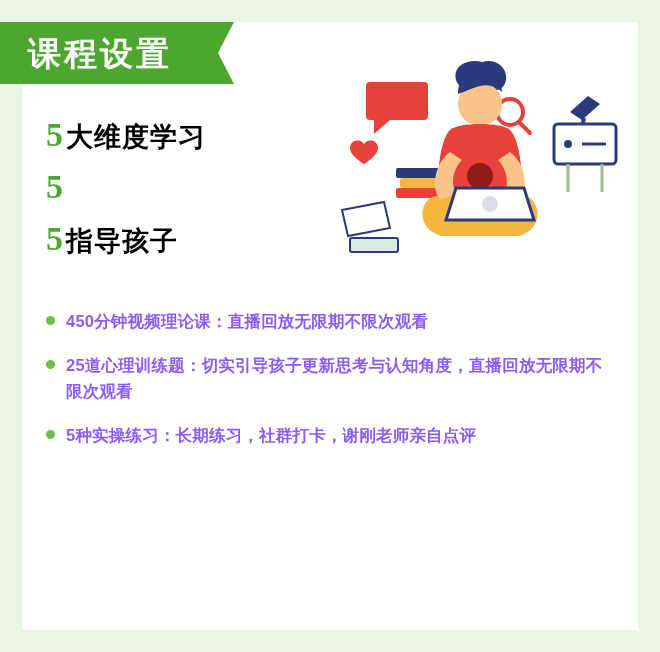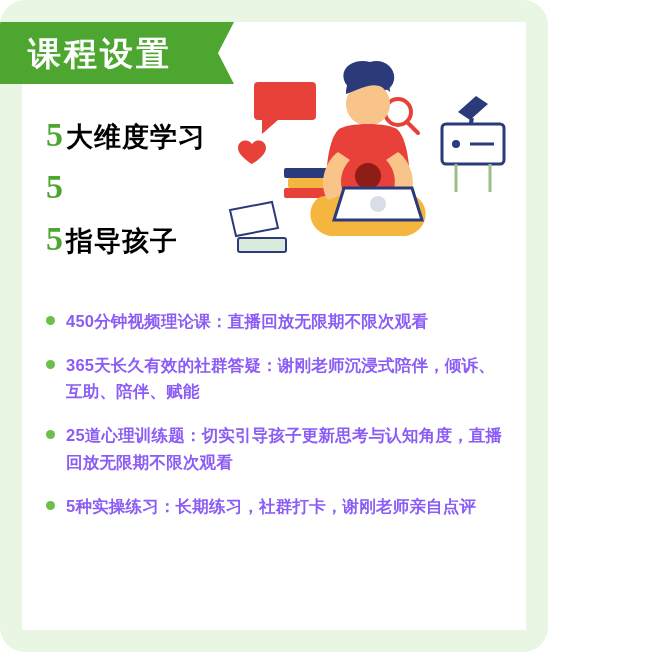--- a/index.html
+++ b/index.html
@@ -7,26 +7,25 @@
     padding: 0;
   }
   body {
     width: 660px;
     height: 652px;
     font-family: "Liberation Sans", sans-serif;
     background: #ffffff;
   }
   .poster {
     position: relative;
-    width: 548px;
+    width: 660px;
     height: 652px;
     background: #e9f6e3;
     box-sizing: border-box;
     overflow: hidden;
-    border-radius: 25px;
   }
   
   .inner-card {
     position: absolute;
     left: 22px;
     top: 22px;
     right: 22px;
     bottom: 22px;
     background: #ffffff;
     box-sizing: border-box;
@@ -222,24 +221,20 @@
     </div>
   </div>
 
   <div class="bullet-list">
     <div class="bullet-item">
       <span class="bullet-dot"></span>
       <span class="bullet-text">450分钟视频理论课：直播回放无限期不限次观看</span>
     </div>
     <div class="bullet-item">
       <span class="bullet-dot"></span>
-      <span class="bullet-text">365天长久有效的社群答疑：谢刚老师沉浸式陪伴，倾诉、互助、陪伴、赋能</span>
-    </div>
-    <div class="bullet-item">
-      <span class="bullet-dot"></span>
       <span class="bullet-text">25道心理训练题：切实引导孩子更新思考与认知角度，直播回放无限期不限次观看</span>
     </div>
     <div class="bullet-item">
       <span class="bullet-dot"></span>
       <span class="bullet-text">5种实操练习：长期练习，社群打卡，谢刚老师亲自点评</span>
     </div>
   </div>
 
 </div>
 

